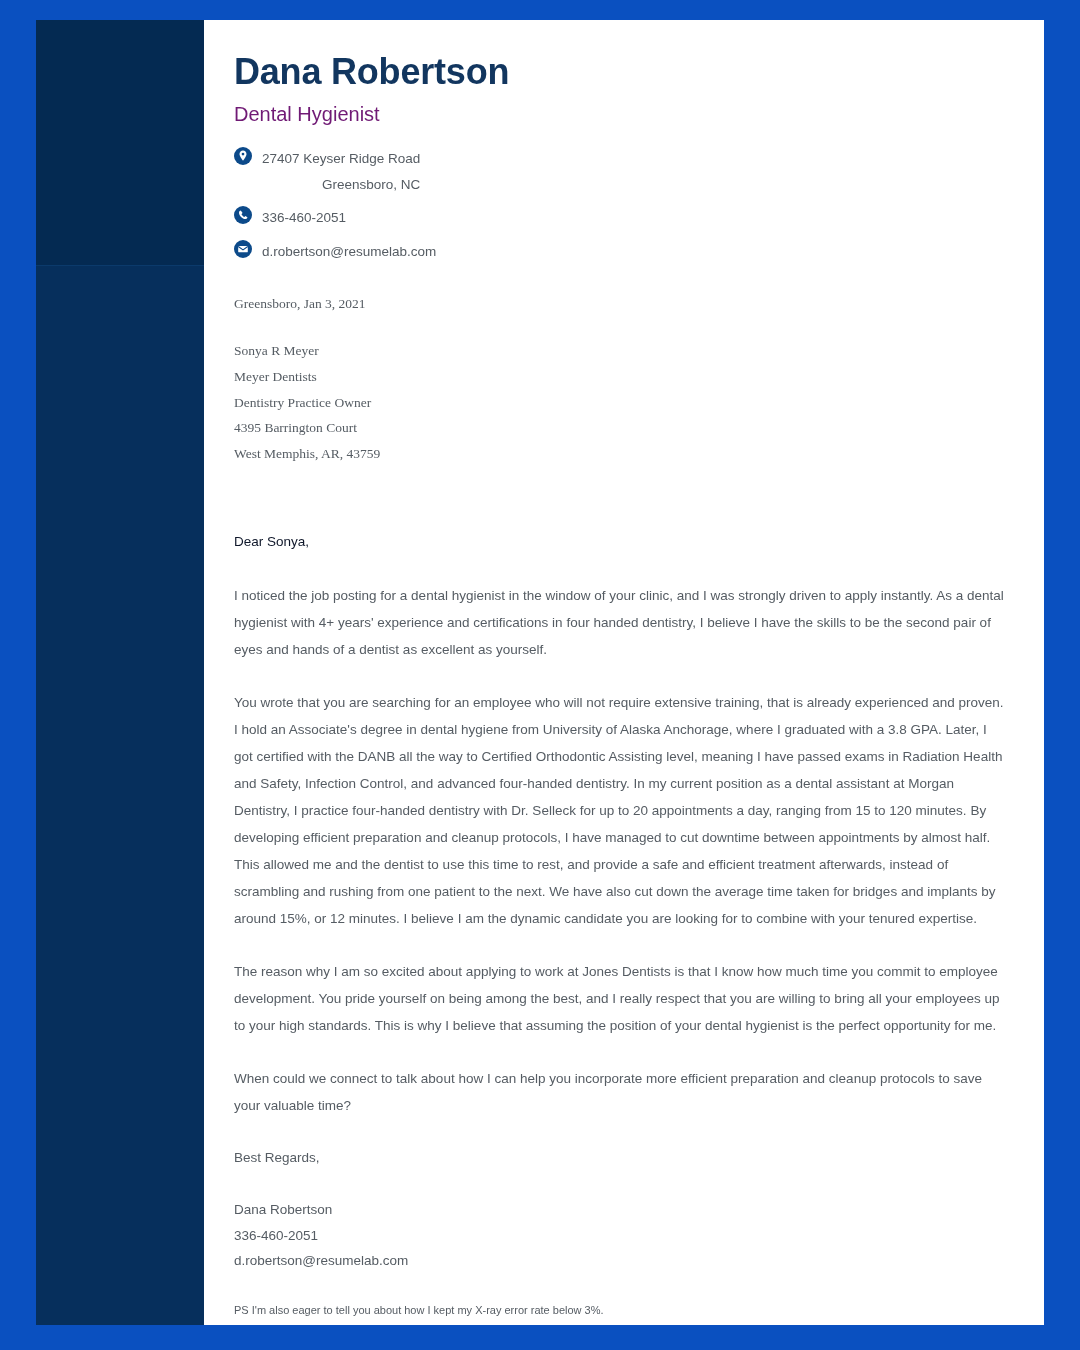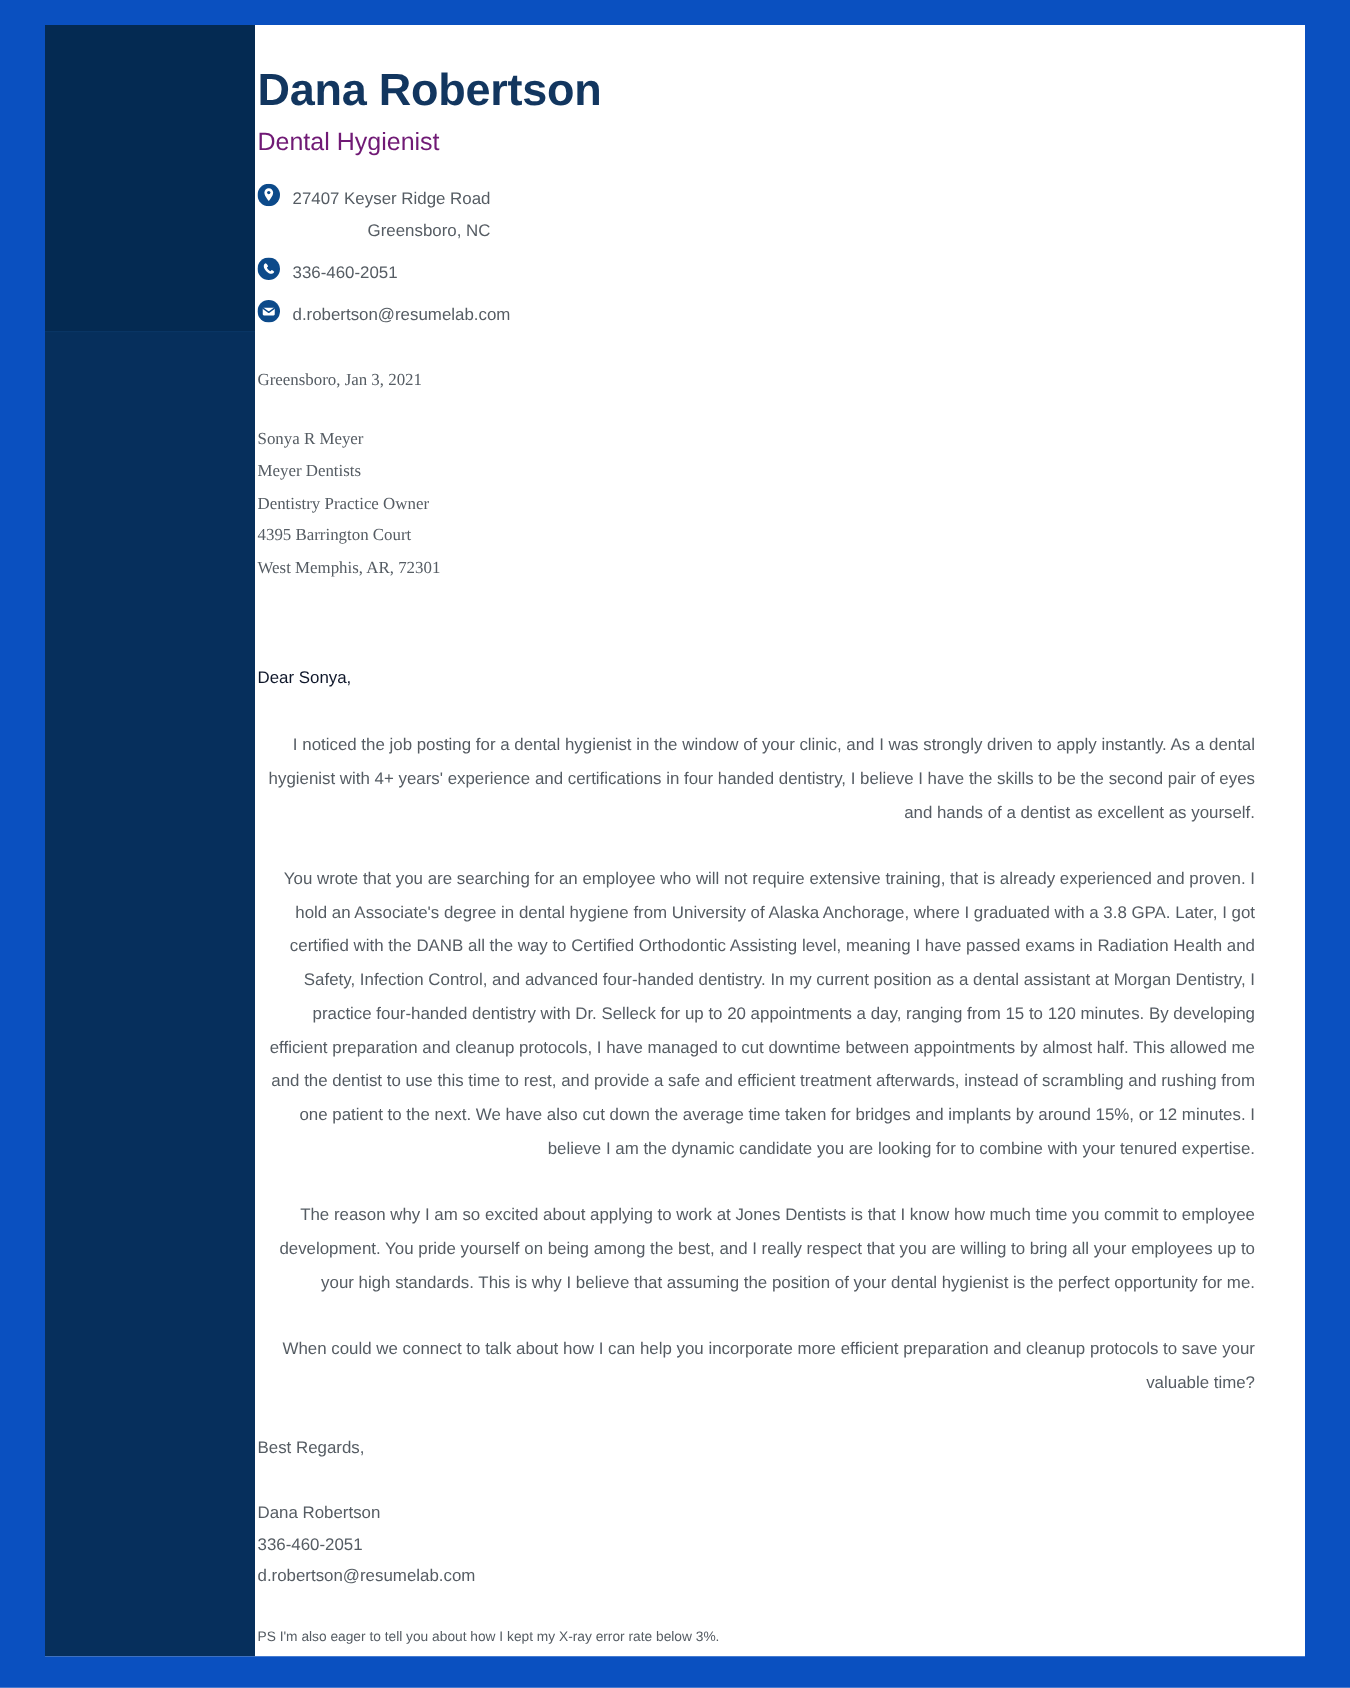--- a/index.html
+++ b/index.html
@@ -61,21 +61,21 @@
     left: 0;
     top: 246px;
     right: 0;
     bottom: 0;
     background: #062f5c;
   }
 
   
   .letter {
     flex: 1 1 auto;
-    padding: 32px 40px 0 2px;
+    padding: 32px 40px 0 30px;
     box-sizing: border-box;
     min-width: 0;
   }
 
   
   .name {
     font-size: 36px;
     font-weight: bold;
     color: #12365f;
     letter-spacing: -0.2px;
@@ -141,21 +141,21 @@
     margin-bottom: 28px;
     line-height: 1.9;
   }
 
   
   .body-paragraph {
     font-size: 13.5px;
     color: #555c63;
     line-height: 2.0;
     margin: 0 0 26px 0;
-    text-align: right;
+    text-align: left;
   }
 
   .signoff {
     font-size: 13.5px;
     color: #555c63;
     line-height: 1.9;
     margin: 0 0 26px 0;
   }
   .signature-block {
     font-size: 13.5px;
@@ -229,21 +229,21 @@
 
       </div>
 
       <div class="meta-block">
         <div class="date-line">Greensboro, Jan 3, 2021</div>
         <div class="recipient">
           <div>Sonya R Meyer</div>
           <div>Meyer Dentists</div>
           <div>Dentistry Practice Owner</div>
           <div>4395 Barrington Court</div>
-          <div>West Memphis, AR, 72301</div>
+          <div>West Memphis, AR, 43759</div>
         </div>
       </div>
 
       <div class="salutation">Dear Sonya,</div>
 
       <p class="body-paragraph">I noticed the job posting for a dental hygienist in the window of your clinic, and I was strongly driven to apply instantly. As a dental hygienist with 4+ years' experience and certifications in four handed dentistry, I believe I have the skills to be the second pair of eyes and hands of a dentist as excellent as yourself.</p>
       <p class="body-paragraph">You wrote that you are searching for an employee who will not require extensive training, that is already experienced and proven. I hold an Associate's degree in dental hygiene from University of Alaska Anchorage, where I graduated with a 3.8 GPA. Later, I got certified with the DANB all the way to Certified Orthodontic Assisting level, meaning I have passed exams in Radiation Health and Safety, Infection Control, and advanced four-handed dentistry. In my current position as a dental assistant at Morgan Dentistry, I practice four-handed dentistry with Dr. Selleck for up to 20 appointments a day, ranging from 15 to 120 minutes. By developing efficient preparation and cleanup protocols, I have managed to cut downtime between appointments by almost half. This allowed me and the dentist to use this time to rest, and provide a safe and efficient treatment afterwards, instead of scrambling and rushing from one patient to the next. We have also cut down the average time taken for bridges and implants by around 15%, or 12 minutes. I believe I am the dynamic candidate you are looking for to combine with your tenured expertise.</p>
       <p class="body-paragraph">The reason why I am so excited about applying to work at Jones Dentists is that I know how much time you commit to employee development. You pride yourself on being among the best, and I really respect that you are willing to bring all your employees up to your high standards. This is why I believe that assuming the position of your dental hygienist is the perfect opportunity for me.</p>
       <p class="body-paragraph">When could we connect to talk about how I can help you incorporate more efficient preparation and cleanup protocols to save your valuable time?</p>
 

